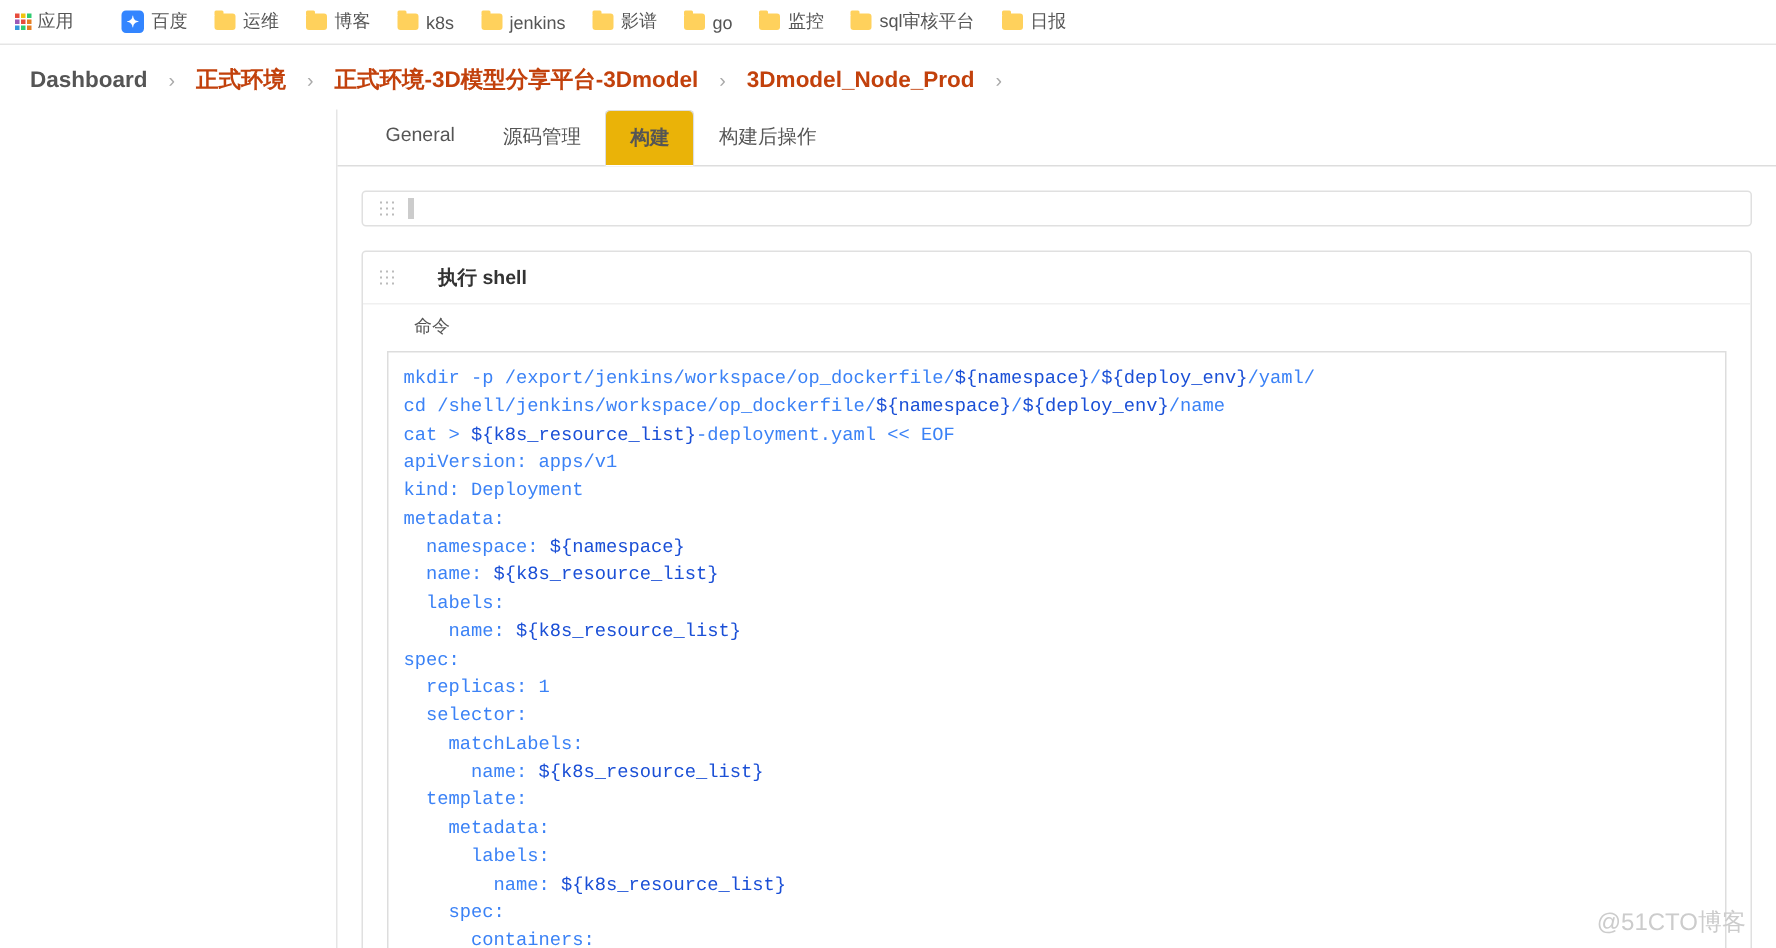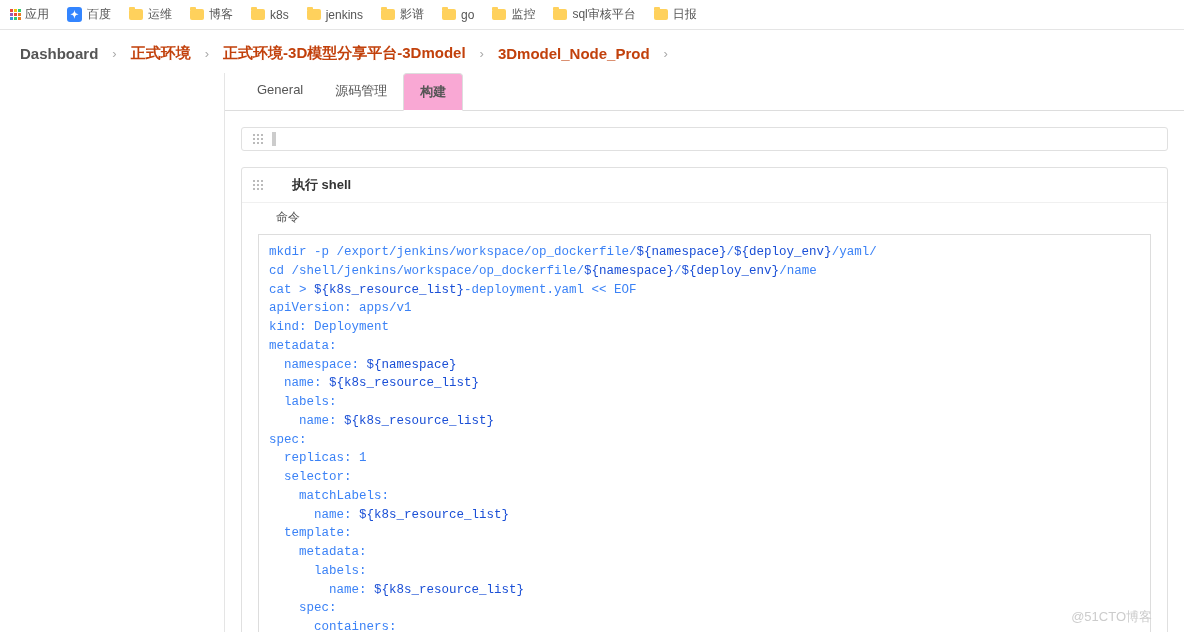--- a/index.html
+++ b/index.html
@@ -1,43 +1,43 @@
 <!DOCTYPE html>
 <html><head>
 <meta charset="utf-8">
 <style>
   * { box-sizing: border-box; margin: 0; padding: 0; }
   body { font-family: "Microsoft YaHei", Arial, sans-serif; font-size: 13px; color: #333; background: #fff; width: 1184px; }
-  .bookmarks { display: flex; align-items: flex-start; padding: 6px 10px; gap: 18px; border-bottom: 1px solid #e5e5e5; }
+  .bookmarks { display: flex; align-items: flex-start; padding: 6px 10px; gap: 32px; border-bottom: 1px solid #e5e5e5; }
   .bm-apps { display: flex; align-items: center; gap: 4px; color: #555; font-size: 12px; }
   .bm-apps-icon { display: inline-grid; grid-template-columns: repeat(3,3px); grid-template-rows: repeat(3,3px); gap: 1px; }
   .bm-apps-icon span:nth-child(1){background:#e74c3c}.bm-apps-icon span:nth-child(2){background:#f1c40f}.bm-apps-icon span:nth-child(3){background:#2ecc71}.bm-apps-icon span:nth-child(4){background:#9b59b6}.bm-apps-icon span:nth-child(5){background:#e74c3c}.bm-apps-icon span:nth-child(6){background:#e67e22}.bm-apps-icon span:nth-child(7){background:#3498db}.bm-apps-icon span:nth-child(8){background:#2ecc71}.bm-apps-icon span:nth-child(9){background:#e67e22}
   .bm-item { display: flex; align-items: center; gap: 5px; font-size: 12px; color: #555; }
   .bm-folder { width: 14px; height: 11px; background: #ffd15c; border-radius: 2px; position: relative; }
   .bm-folder::before { content:""; position:absolute; top:-2px; left:0; width:6px; height:3px; background:#ffd15c; border-radius:1px 1px 0 0; }
   .bm-baidu { width:15px; height:15px; background:#3385ff; border-radius:3px; display:flex; align-items:center; justify-content:center; color:#fff; font-size:10px; font-weight:bold; }
   .breadcrumb { display: flex; align-items: center; padding: 14px 20px 10px 20px; gap: 8px; font-size: 15px; color: #555; }
   .breadcrumb .bc-item { color: #555; font-weight: 700; }
   .breadcrumb .bc-item.strong { color: #c2410c; }
   .breadcrumb .sep { color: #aaa; font-size: 13px; padding: 0 6px; }
   .content-area { margin-left: 224px; border-left: 1px solid #e5e5e5; }
   .tabs { display:flex; border-bottom:1px solid #ddd; padding-left: 16px; }
   .tab { padding: 9px 16px; font-size: 13px; color: #555; cursor:pointer; }
-  .tab.active { border:1px solid #ddd; border-bottom:1px solid #fff; border-radius:4px 4px 0 0; background:#f9a8d4; margin-bottom:-1px; font-weight:600; }
+  .tab.active { border:1px solid #ddd; border-bottom:1px solid #fff; border-radius:4px 4px 0 0; background:#eab308; margin-bottom:-1px; font-weight:600; }
   .section.collapsible { margin: 16px; border:1px solid #e0e0e0; border-radius:3px; padding: 4px 4px 4px 10px; display:flex; align-items:center; gap:8px; }
   .section.collapsible .bar { width:4px; height:14px; background:#ccc; }
   .drag-handle { display:inline-block; width:12px; height:12px; background-image: radial-gradient(#bbb 1px, transparent 1px); background-size: 4px 4px; }
   .shell-block { margin: 0 16px 16px 16px; border:1px solid #e0e0e0; border-radius:3px; }
   .shell-header { display:flex; align-items:center; gap:28px; padding: 8px 10px; border-bottom:1px solid #f0f0f0; font-weight:bold; }
   .shell-sub { padding: 6px 16px 2px 34px; color:#555; font-size:12px; }
   .code-wrap { margin: 6px 16px 12px 16px; border:1px solid #ddd; }
   pre.code { font-family: Consolas, "Courier New", monospace; font-size: 12.5px; line-height: 1.5; padding: 8px 10px; white-space: pre; overflow-x:auto; }
   .c-black { color:#3b82f6; }
   .c-blue { color:#1a4fd6; }
-  .watermark { position: fixed; right: 32px; bottom: 6px; color:#ccc; font-size:13px; }
+  .watermark { position: fixed; right: 20px; bottom: 6px; color:#ccc; font-size:16px; }
 </style>
 </head>
 <body>
 
 <div class="bookmarks">
   <div class="bm-apps">
     <span class="bm-apps-icon">
         <span></span>
         <span></span>
         <span></span>
@@ -103,20 +103,21 @@
     <span class="sep">›</span>
     <span class="bc-item strong">3Dmodel_Node_Prod</span>
     <span class="sep">›</span>
   </div>
 
 <div class="content-area">
   <div class="tabs" id="tabs">
       <div class="tab">General</div>
       <div class="tab">源码管理</div>
       <div class="tab active">构建</div>
+      <div class="tab">构建后操作</div>
     </div>
 
   <div class="section collapsible">
     <span class="drag-handle"></span>
     <span class="bar"></span>
   </div>
 
   <div class="shell-block">
     <div class="shell-header">
       <span class="drag-handle"></span>

